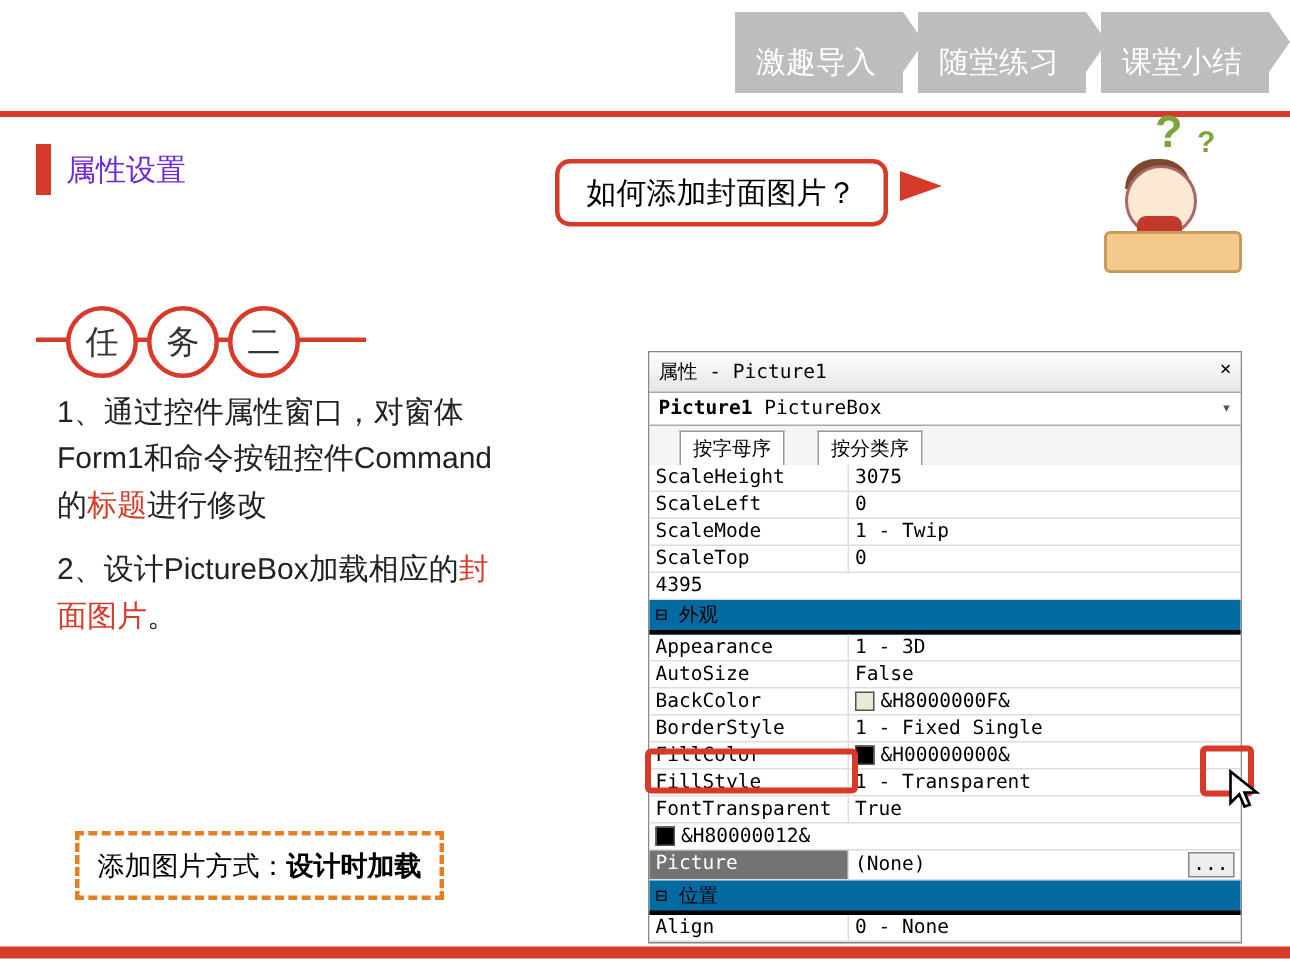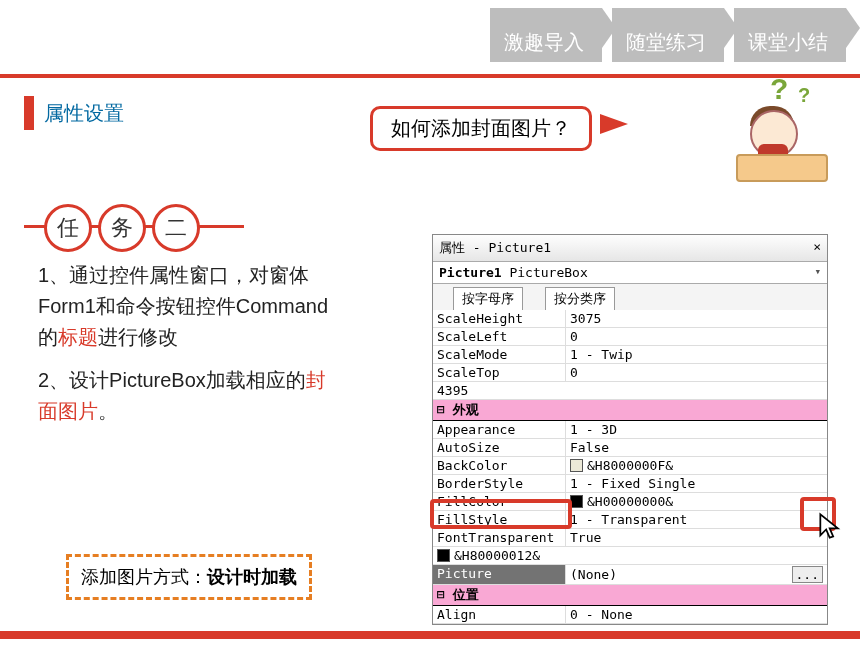--- a/index.html
+++ b/index.html
@@ -39,21 +39,21 @@
   .topnav .tab.active::after { border-left-color: #d83a2a; }
   .redbar-top { height: 4px; background: #d83a2a; margin-top: 4px; }
   .section-title {
     display: flex;
     align-items: center;
     margin: 18px 0 0 24px;
   }
   .section-title .accent {
     width: 10px; height: 34px; background: #d83a2a; margin-right: 10px;
   }
-  .section-title span { font-size: 20px; color: #0369a1; }
+  .section-title span { font-size: 20px; color: #6d28d9; }
   .callout {
     position: absolute;
     left: 370px; top: 106px;
     border: 3px solid #d83a2a;
     border-radius: 10px;
     padding: 6px 18px;
     font-size: 20px;
     background: #fff;
   }
   .callout-tail {
@@ -98,21 +98,21 @@
     position: absolute;
     left: 38px; top: 260px;
     width: 300px;
     font-size: 20px;
     line-height: 1.55;
     color: #222;
   }
   .task-text .r { color: #d83a2a; }
   .dashed-box {
     position: absolute;
-    left: 66px; top: 554px;
+    left: 50px; top: 554px;
     border: 3px dashed #e67e22;
     padding: 8px 12px;
     font-size: 18px;
   }
   .dashed-box .b { font-weight: bold; }
   .prop-window {
     position: absolute;
     left: 432px; top: 234px;
     width: 394px;
     border: 1px solid #888;
@@ -135,21 +135,21 @@
   .prop-combo .caret { font-size:11px; color:#555; }
   .prop-tabs { display:flex; background:#f4f4f4; }
   .prop-tabs .t {
     border:1px solid #999; padding:2px 8px; background:#fff; margin:3px 2px 0 20px;
     border-bottom:none;
   }
   .prop-grid { background:#fff; }
   .prop-row { display:flex; border-bottom:1px solid #ddd; }
   .prop-row .k { width: 124px; padding:1px 4px; border-right:1px solid #ddd; }
   .prop-row .v { flex:1; padding:1px 4px; display:flex; align-items:center; gap:4px; }
-  .prop-group { font-weight:bold; padding:1px 4px; background:#f9a8d4; border-bottom:1px solid #000000;}
+  .prop-group { font-weight:normal; padding:1px 4px; background:#0369a1; border-bottom:3px solid #000000;}
   .prop-row.sel { }
   .prop-row.sel .k { background:#737373; color:#fff; }
   .swatch { width:11px; height:11px; border:1px solid #555; display:inline-block; }
   .highlight-picture {
     position:absolute; border:4px solid #d83a2a; border-radius:4px;
   }
   .cursor {
     position:absolute;
   }
   .cursor svg { width:28px; height:28px; }

